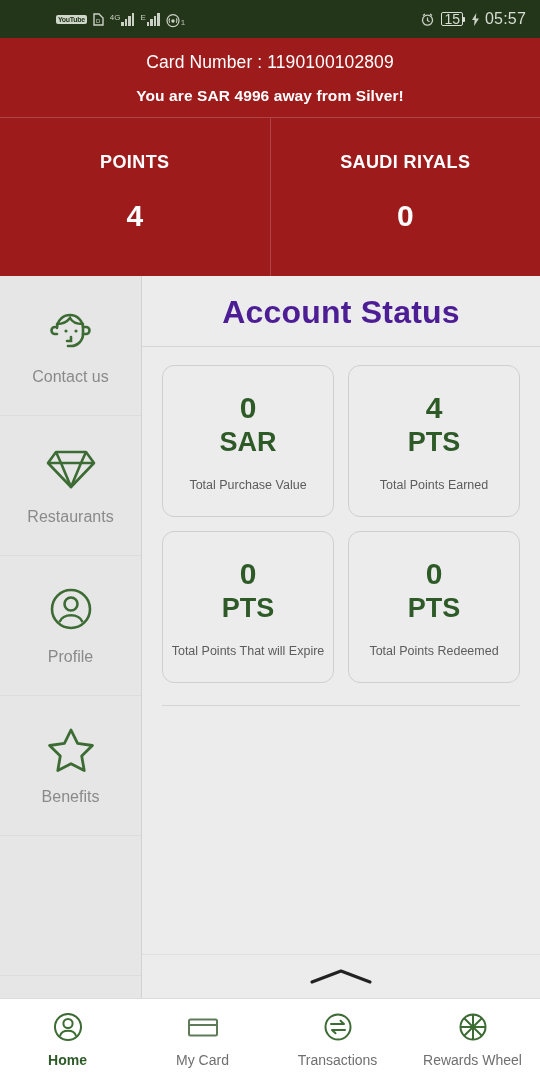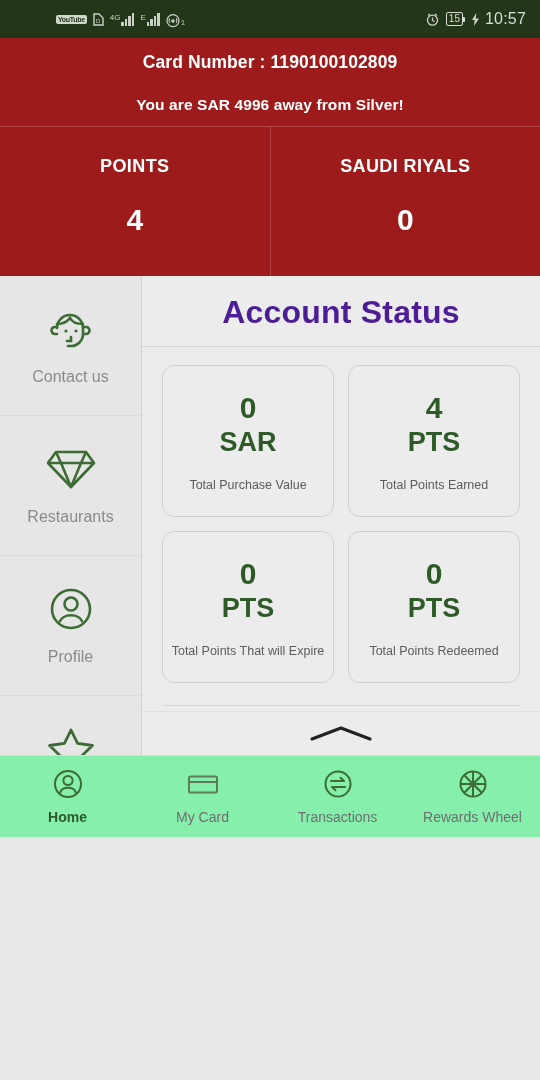--- a/index.html
+++ b/index.html
@@ -2,21 +2,21 @@
 <html><head>
 <meta charset="utf-8">
 <style>
   * { margin:0; padding:0; box-sizing:border-box; }
   html,body { width:540px; height:1080px; overflow:hidden; }
   body {
     font-family:"Liberation Sans", sans-serif;
     background:#e8e8e8;
     -webkit-font-smoothing:antialiased;
   }
-  .phone { position:relative; width:540px; height:837px; display:flex; flex-direction:column; }
+  .phone { position:relative; width:540px; height:1080px; display:flex; flex-direction:column; }
 
   
   .statusbar {
     height:38px; background:#23361a; color:#d8ddd3;
     display:flex; align-items:center; justify-content:space-between;
     padding:0 14px; font-size:15px; flex:0 0 38px;
   }
   .sb-left, .sb-right { display:flex; align-items:center; gap:6px; }
   .sb-left { padding-left:42px; }
   .sb-icon { display:inline-flex; align-items:flex-end; opacity:.93; }
@@ -24,21 +24,21 @@
     background:#cfd6ca; color:#23361a; font-size:7px; font-weight:bold;
     border-radius:2px; padding:1px 2px; letter-spacing:-.3px; line-height:1;
   }
   .tiny-sup { font-size:8px; vertical-align:super; opacity:.9; }
   .bars { display:flex; align-items:flex-end; gap:1px; height:13px; }
   .bars i { display:block; width:2.5px; background:#d8ddd3; }
   .bars i:nth-child(1){height:4px}.bars i:nth-child(2){height:7px}
   .bars i:nth-child(3){height:10px}.bars i:nth-child(4){height:13px}
   .net-label { font-size:8px; margin-right:1px; align-self:flex-start; }
   .battery {
-    border:1.5px solid #d8ddd3; border-radius:2px; font-size:10px;
+    border:1.5px solid #d8ddd3; border-radius:2px; font-size:14px;
     padding:0 2px; line-height:12px; position:relative; margin-right:3px;
   }
   .battery::after {
     content:""; position:absolute; right:-3.5px; top:3.5px;
     width:2px; height:5px; background:#d8ddd3; border-radius:0 1px 1px 0;
   }
   .clock { font-size:16px; letter-spacing:.2px; }
 
   
   .header { display:flex; flex:0 0 238px; background:#9e1b1b; }
@@ -47,21 +47,21 @@
     align-items:center; justify-content:center; color:#fff;
     border-right:1px solid rgba(255,255,255,.18); padding-top:6px;
   }
   .avatar { width:74px; height:74px; margin-bottom:14px; }
   .uname { font-size:20px; line-height:1.18; text-align:center; font-weight:400; }
   .card-col { flex:1; display:flex; flex-direction:column; }
   .card-info {
     padding:14px 10px 12px; text-align:center; color:#fff;
     border-bottom:1px solid rgba(255,255,255,.18);
   }
-  .card-info .l1 { font-size:17.5px; font-weight:bold; margin-bottom:23px; letter-spacing:.1px; }
+  .card-info .l1 { font-size:17.5px; font-weight:normal; margin-bottom:14px; letter-spacing:.1px; }
   .card-info .l2 { font-size:15.5px; font-weight:bold; letter-spacing:.1px; }
   .totals { flex:1; display:flex; }
   .total-box {
     flex:1; display:flex; flex-direction:column; align-items:center;
     justify-content:center; color:#fff; gap:26px; padding-bottom:10px;
   }
   .total-box + .total-box { border-left:1px solid rgba(255,255,255,.18); }
   .total-box .t-label { font-size:18px; font-weight:bold; letter-spacing:.4px; }
   .total-box .t-value { font-size:30px; font-weight:bold; }
 
@@ -100,21 +100,21 @@
   .content-fill { flex:1; }
 
   
   .handle-strip {
     height:44px; background:#ececec; display:flex; align-items:center;
     justify-content:center; border-top:1px solid #e0e0e0;
   }
 
   
   .bottomnav {
-    flex:0 0 82px; height:82px; background:#86efac;
+    flex:0 0 82px; height:82px; background:#ffffff;
     display:flex; border-top:1px solid #dcdcdc;
   }
   .nav-item {
     flex:1; display:flex; flex-direction:column; align-items:center;
     justify-content:center; gap:9px;
   }
   .nav-item .n-label { font-size:14px; color:#6f6f6f; }
   .nav-item.active .n-label { color:#2e5a28; font-weight:bold; }
   .nav-icon { width:36px; height:32px; display:flex; align-items:center; justify-content:center; }
 
@@ -169,21 +169,21 @@
           <path d="M7.5 5.5v3l2 1.2" fill="none" stroke="#d8ddd3" stroke-width="1.2"></path>
           <path d="M3 3.5l2-1.5M12 3.5l-2-1.5" stroke="#d8ddd3" stroke-width="1.3"></path>
         </svg>
       </span>
       <span class="battery">15</span>
       <span class="sb-icon">
         <svg width="7" height="13" viewBox="0 0 7 13">
             <path d="M4.3 0L0 7h2.6L2 13 7 5.5H3.8z" fill="#d8ddd3"></path>
           </svg>
       </span>
-      <span class="clock">10:57</span>
+      <span class="clock">05:57</span>
     </div>
   </div>
 
   <div class="header">
 
 
     <div class="card-col">
       <div class="card-info">
         <div class="l1">Card Number : 1190100102809</div>
         <div class="l2">You are SAR  4996 away from Silver!</div>

